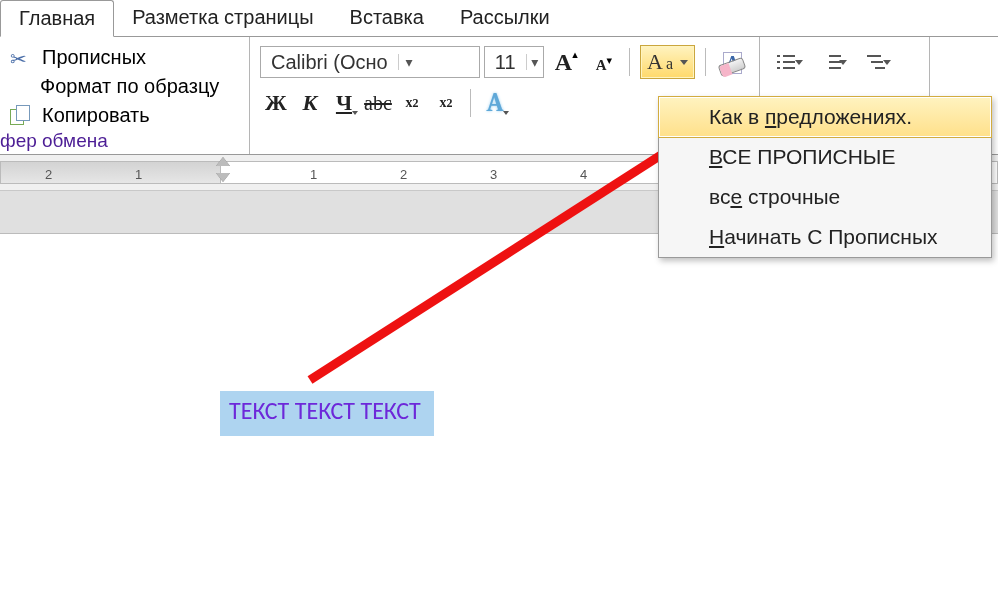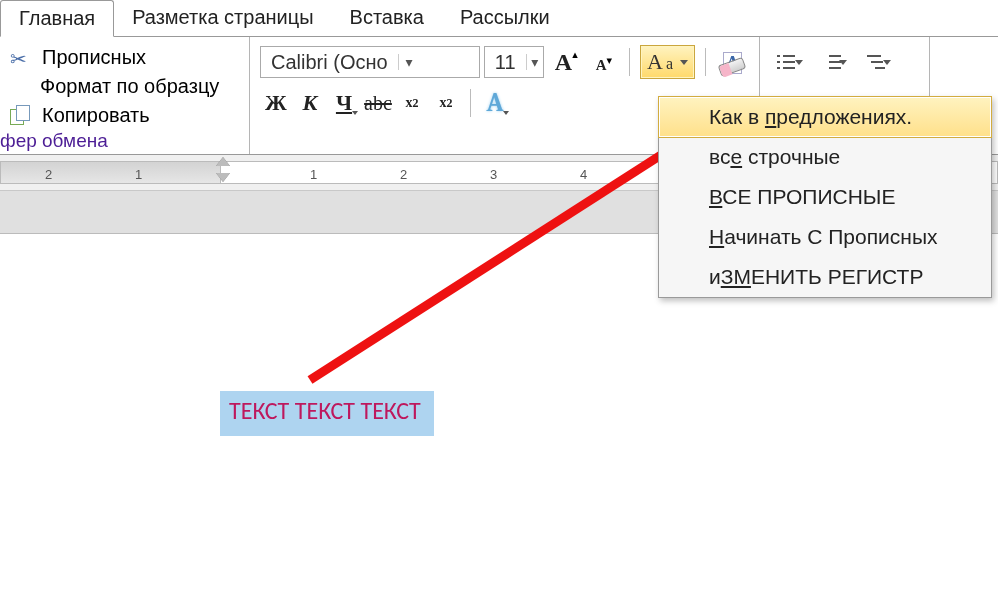--- a/index.html
+++ b/index.html
@@ -194,21 +194,21 @@
     top: 42px; left:0;
     width: 998px; height: 320px;
     background:#fff;
     border-top:1px solid #bbb;
   }
   .sel {
     position:absolute;
     top: 200px; left: 220px;
     background:#aed4f0;
     padding: 4px 12px 10px 8px;
-    color:#be185d;
+    color:#6d28d9;
     font-family: Calibri, sans-serif;
     font-size:24px;
     border: 1px solid #aed4f0;
   }
   
   .arrow {
     position:absolute; z-index:25; pointer-events:none;
     top:110px; left:290px; width:460px; height:290px;
   }
 </style>
@@ -326,30 +326,27 @@
       </div>
     </div>
   </div>
 </div>
 
 <div class="case-menu">
   <div class="case-item hl">
     <span>Как в </span><u>п</u><span>редложениях.</span>
   </div>
   <div class="case-item">
+    <u>В</u><span>СЕ ПРОПИСНЫЕ</span>
+  </div>
+  <div class="case-item">
     <span>вс</span><u>е</u><span> строчные</span>
-  </div>
-  <div class="case-item">
-    <u>В</u><span>СЕ ПРОПИСНЫЕ</span>
   </div>
   <div class="case-item">
     <u>Н</u><span>ачинать С Прописных</span>
-  </div>
-  <div class="case-item">
-    <span>и</span><u>ЗМ</u><span>ЕНИТЬ РЕГИСТР</span>
   </div>
 </div>
 
 <div class="ruler">
   <div class="ruler-gray"></div>
   <div class="ruler-white"></div>
   <span class="tick" style="left:45px">2</span>
   <span class="tick" style="left:135px">1</span>
   <span class="tick" style="left:310px">1</span>
   <span class="tick" style="left:400px">2</span>

